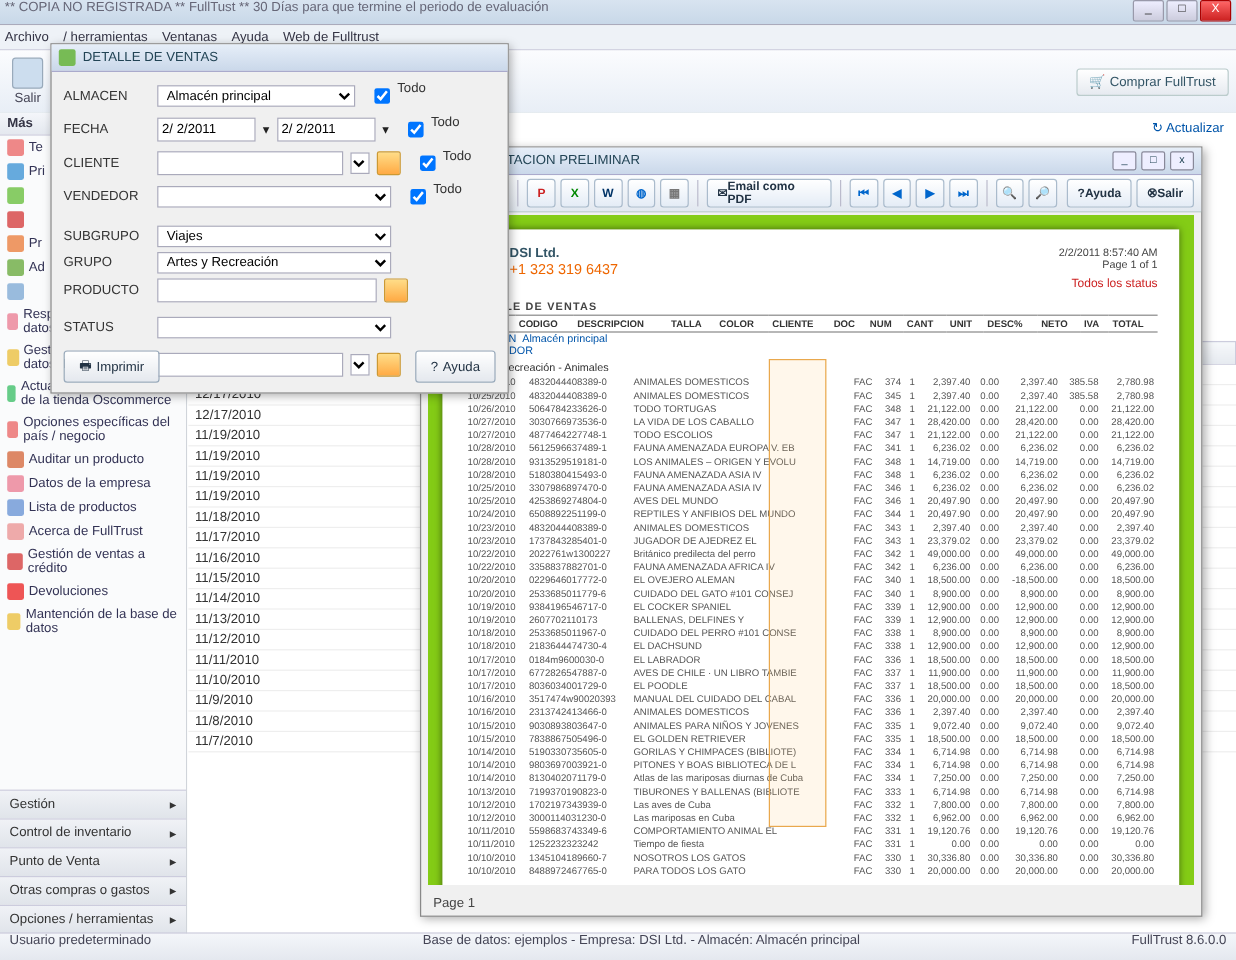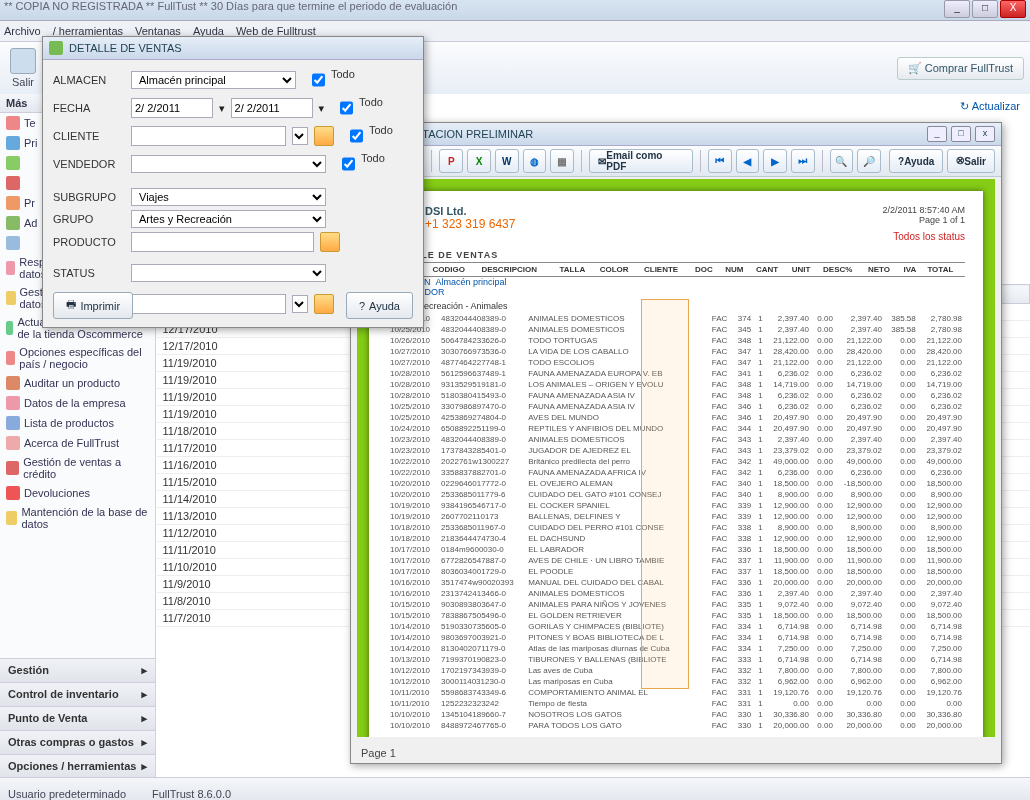--- a/index.html
+++ b/index.html
@@ -18,36 +18,36 @@
 .tbicon{width:24px;height:24px;background:#cde;border:1px solid #9ab;border-radius:3px}
 .spacer{flex:1}
 .comprar{background:linear-gradient(#fff,#e6eaf0);border:1px solid #bcc;border-radius:3px;padding:4px 10px;color:#356;cursor:pointer}
 
 .main{position:absolute;top:94px;left:0;right:0;bottom:22px;display:flex}
 .sidebar{width:155px;background:#fafbfc;border-right:1px solid #d0d4da;display:flex;flex-direction:column;overflow:hidden}
 .sidehdr{background:linear-gradient(#f4f6fa,#e4e8ef);padding:3px 6px;font-weight:bold;color:#334;border-bottom:1px solid #ccd}
 .sidelist{flex:1;overflow:auto}
 .sideitem{display:flex;align-items:center;gap:4px;padding:3px 6px;color:#335;cursor:pointer}
 .sicon{width:14px;height:14px;border-radius:2px}
-.accordion{background:linear-gradient(#f0f2f6,#e0e4ea);padding:5px 8px;border-top:1px solid #ccd;font-weight:bold;color:#333;cursor:pointer;display:flex;justify-content:space-between}
+.accordion{background:linear-gradient(#f0f2f6,#e0e4ea);padding:5px 8px;border-top:1px solid #ccd;font-weight:normal;color:#333;cursor:pointer;display:flex;justify-content:space-between}
 .content{flex:1;background:#fff;position:relative;overflow:hidden}
 .actualizar{position:absolute;right:10px;top:6px;color:#05a;cursor:pointer}
 
 .chart{position:absolute;left:60px;top:50px;width:280px;height:130px}
 .chart .bars{position:absolute;left:56px;top:0;right:0;bottom:16px;background:#fff;border:1px solid #ccc;display:flex;align-items:flex-end;gap:1px;padding:1px}
 .chart .bar{flex:1;background:linear-gradient(#a8e060,#7cc030);border:1px solid #6a3}
 .chart .yl{position:absolute;left:0;width:52px;text-align:right;color:#555}
 .chart .xl{position:absolute;bottom:0;color:#555}
 
 .grid{position:absolute;left:0;right:0;top:190px;bottom:0;overflow:auto;font-size:11px}
 .grid table{border-collapse:collapse;width:100%}
 .grid th{background:linear-gradient(#f6f8fb,#e6eaf0);border:1px solid #ccd;padding:3px 6px;text-align:left;color:#444;position:sticky;top:0}
 .grid td{border-bottom:1px solid #eee;padding:2px 6px;color:#333;white-space:nowrap}
 
-.statusbar{position:absolute;bottom:0;left:0;right:0;height:22px;background:linear-gradient(#f4f6fa,#e4e8ef);border-top:1px solid #ccd;display:flex;align-items:flex-end;padding:0 8px;gap:26px;color:#445}
+.statusbar{position:absolute;bottom:0;left:0;right:0;height:22px;background:linear-gradient(#f4f6fa,#e4e8ef);border-top:1px solid #ccd;display:flex;align-items:flex-start;padding:0 8px;gap:16px;color:#445}
 
 .dlg{position:absolute;background:#f0f0f0;border:1px solid #888;box-shadow:2px 2px 8px rgba(0,0,0,.35)}
 .dlg .dlgtitle{height:22px;background:linear-gradient(#e6eef8,#cad8ea);display:flex;align-items:center;padding:0 6px;gap:6px;color:#245;border-bottom:1px solid #aac}
 .dlg .dicon{width:14px;height:14px;background:#7b5;border-radius:2px}
 .detalle{left:42px;top:36px;width:380px;height:290px;z-index:30}
 .frm{padding:8px 10px}
 .row{display:flex;align-items:center;margin-bottom:4px;gap:6px}
 .row label{width:72px;color:#333}
 .row input,.row select{height:18px;border:1px solid #aab;background:#fff;font-size:11px;padding:0 3px}
 .row select{width:165px}
@@ -380,20 +380,21 @@
                 <td>All Ar</td>
               </tr>
             </tbody>
           </table>
       </div>
     </div>
   </div>
 
   <div class="statusbar">
     <span>Usuario predeterminado</span>
+    <span style="flex:1;text-align:center">Base de datos: ejemplos - Empresa: DSI Ltd. - Almacén: Almacén principal</span>
     <span>FullTrust 8.6.0.0</span>
   </div>
 
   <div class="dlg detalle">
     <div class="dlgtitle">
       <div class="dicon"></div>
       <span>DETALLE DE VENTAS</span>
     </div>
     <div class="frm">
       <div class="row">

